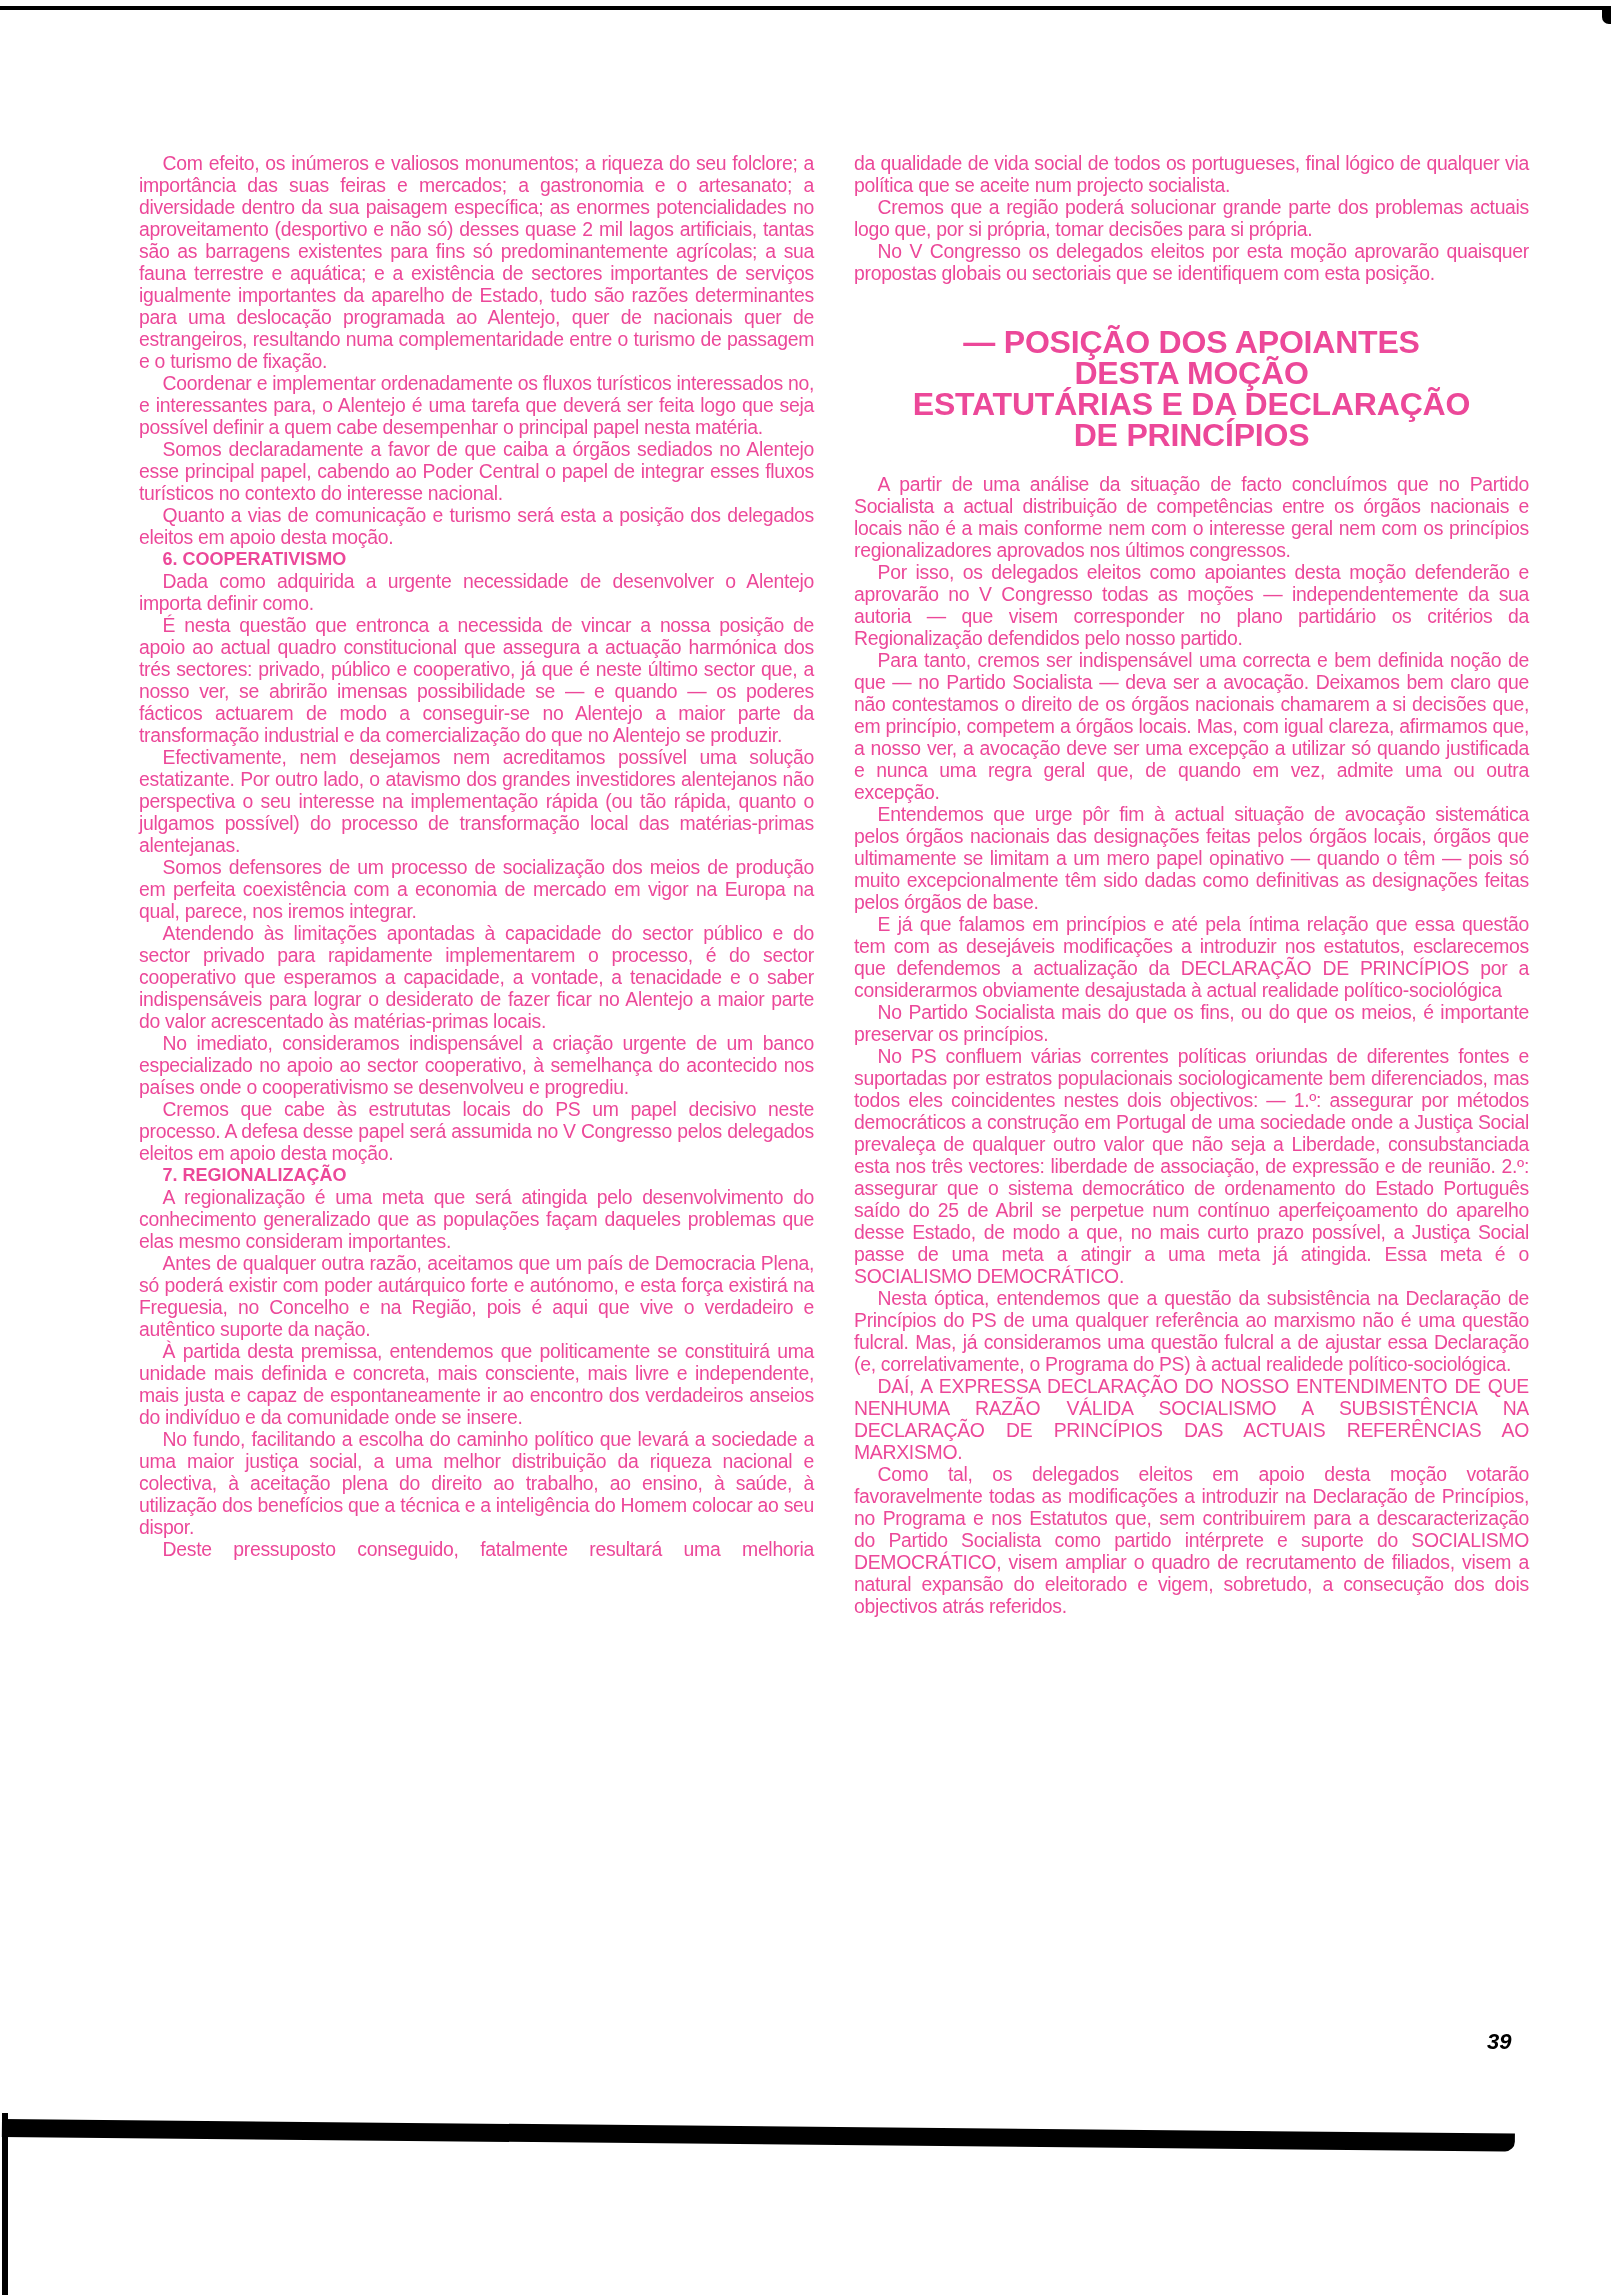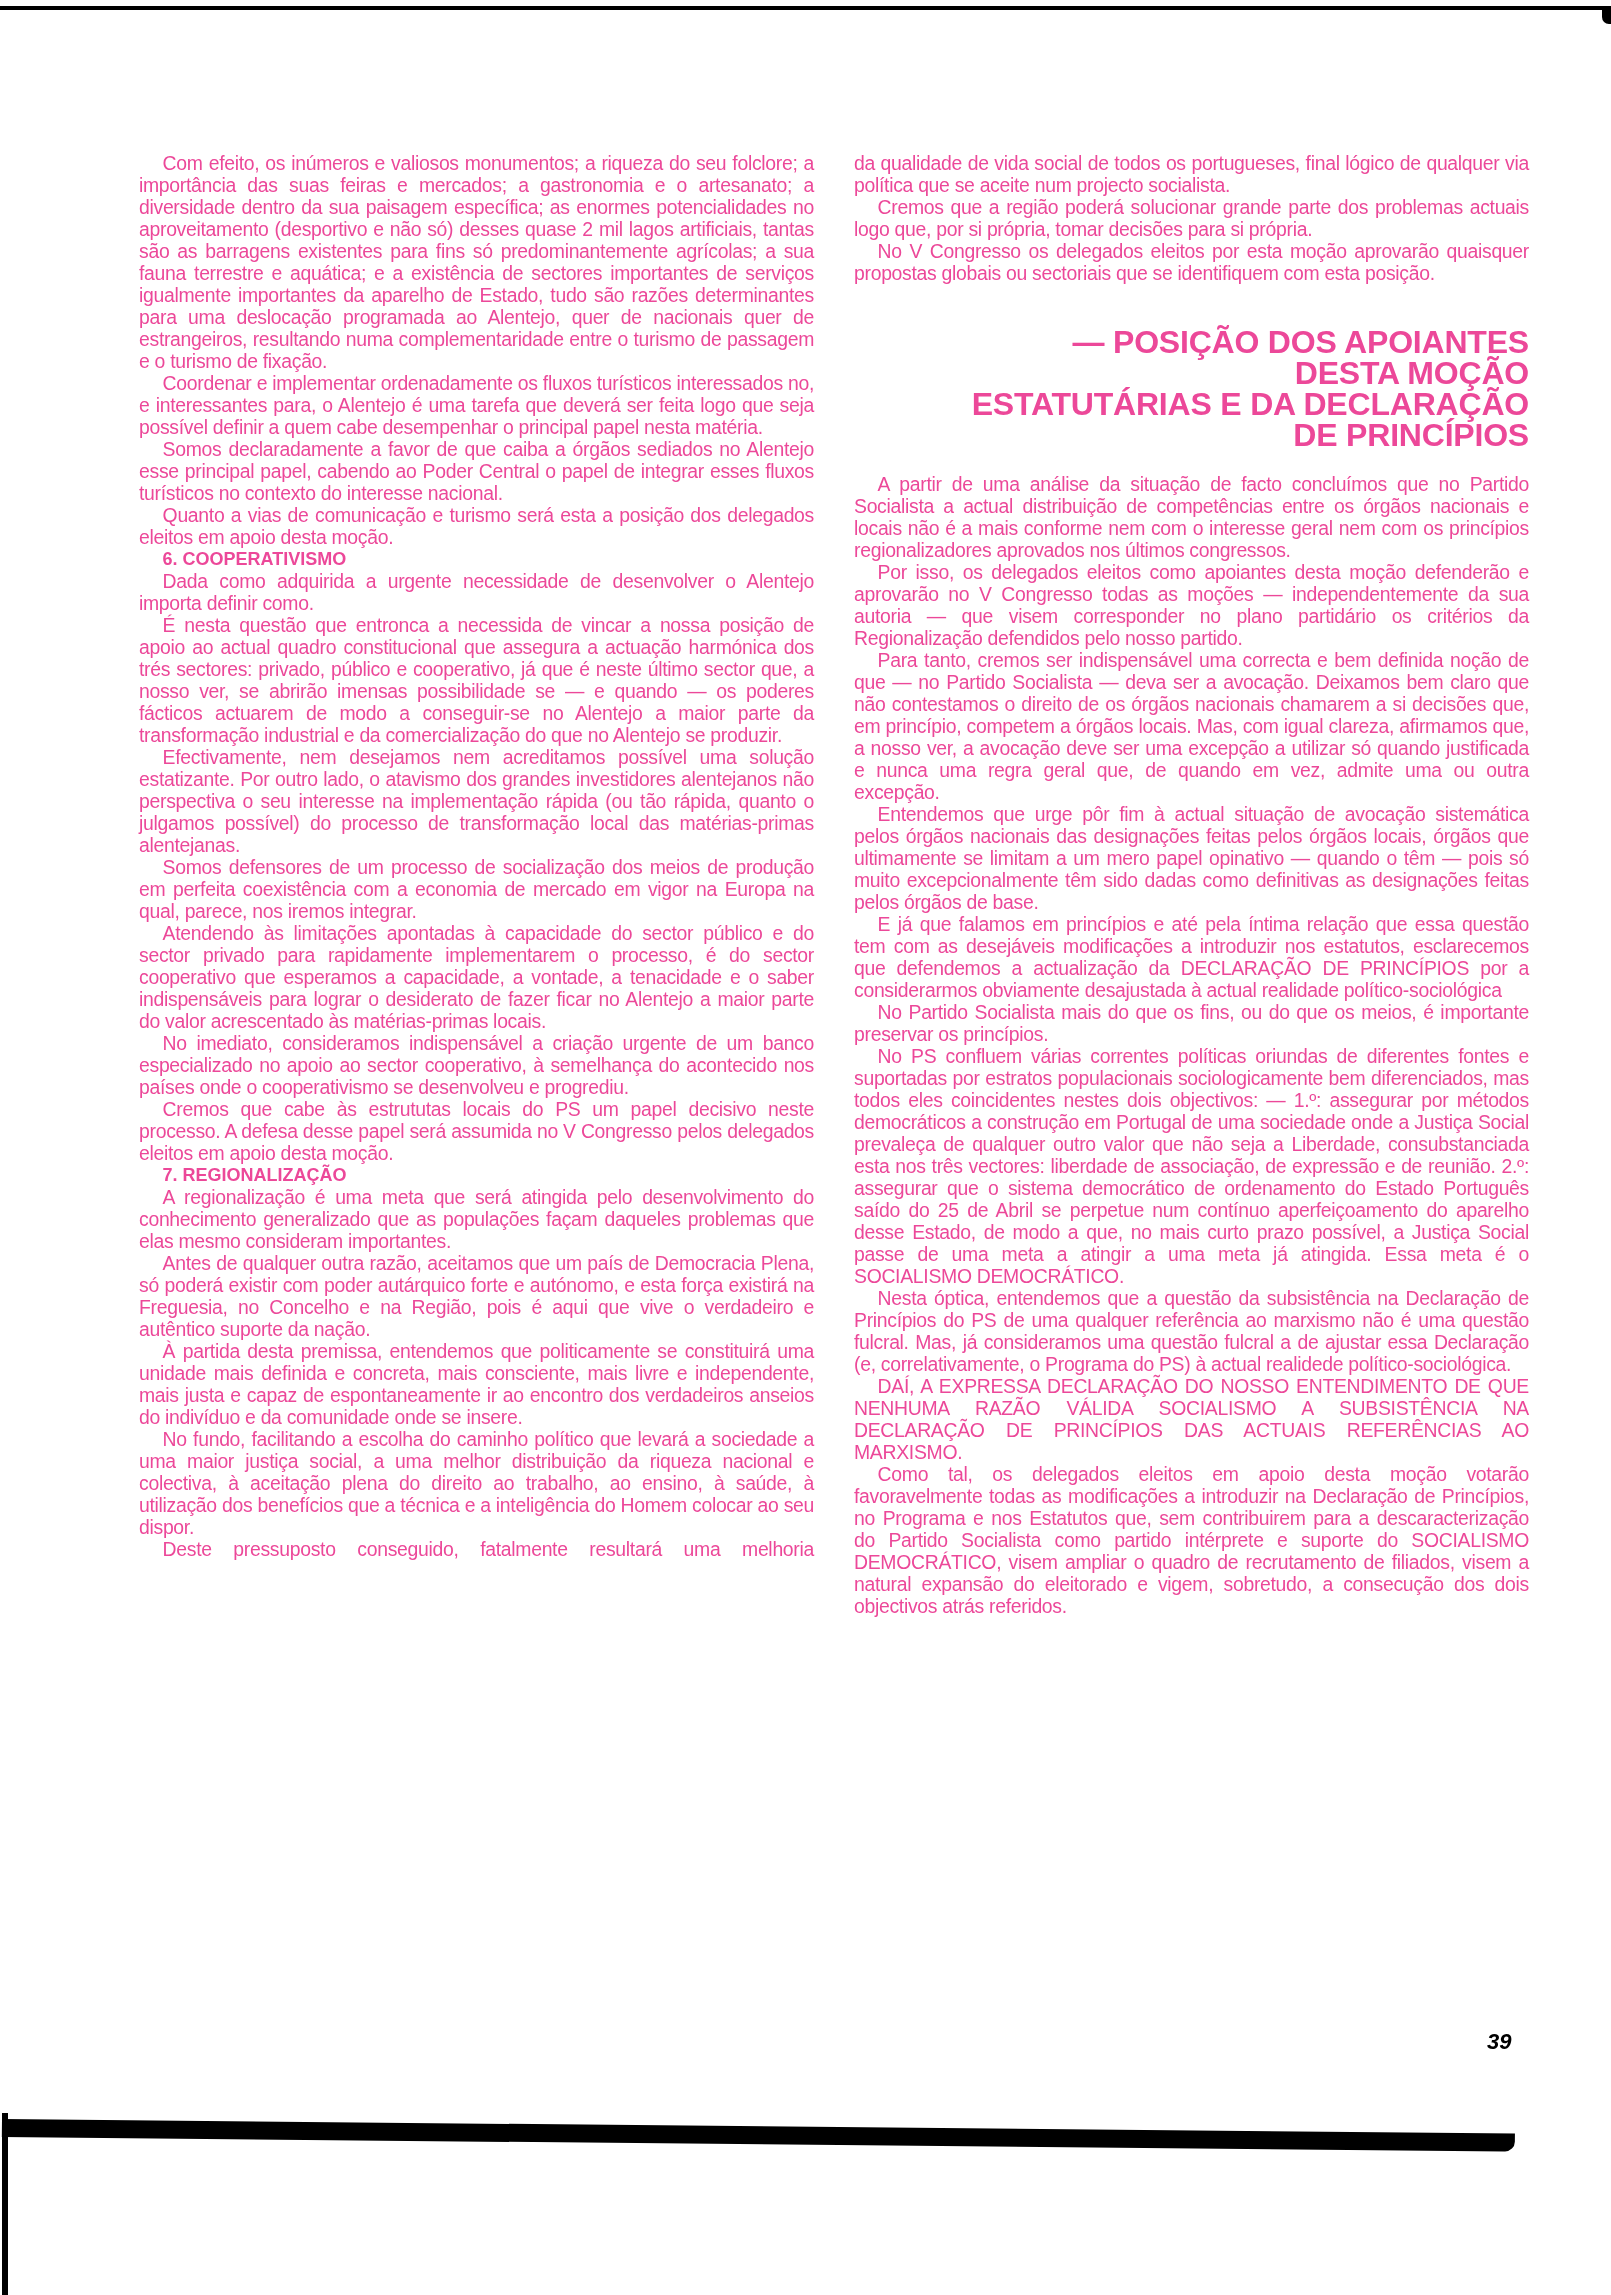--- a/index.html
+++ b/index.html
@@ -10,21 +10,21 @@
                  transform: rotate(0.55deg); transform-origin: left top; border-bottom-right-radius: 9.8px; }
   .scan-left { position: absolute; left: 2px; top: 2113px; width: 5.9px; height: 183px; background: #000; }
 
   .col { position: absolute; top: 114px; font-family: "Liberation Sans", sans-serif; font-size: 19.4px;
          line-height: 22px; color: #ec4899; text-align: justify; letter-spacing: -0.3px; margin-top: 38px; }
   .col-left { left: 139px; width: 675px; }
   .col-right { left: 854px; width: 675px; }
   .col p { margin: 0; text-indent: 23.6px; }
   .section-heading { font-weight: bold; font-size: 18px; margin: 27.5px 0 21.6px 0; text-indent: 0; letter-spacing: 0; }
   .big-heading { font-family: "Liberation Sans", sans-serif; font-weight: bold; font-size: 32px; line-height: 31px;
-                 margin: 43px 0 21.6px 0; text-align: right; letter-spacing: -0.2px; }
+                 margin: 43px 0 21.6px 0; text-align: center; letter-spacing: -0.2px; }
   .big-heading span { display: block; }
   .page-number { position: absolute; left: 1487px; top: 2029px; font-family: "Liberation Sans", sans-serif;
                  font-weight: bold; font-style: italic; font-size: 22px; color: #000; }
 </style>
 </head>
 <body>
 
 <div class="scan-top"></div>
 <div class="scan-corner"></div>
 

